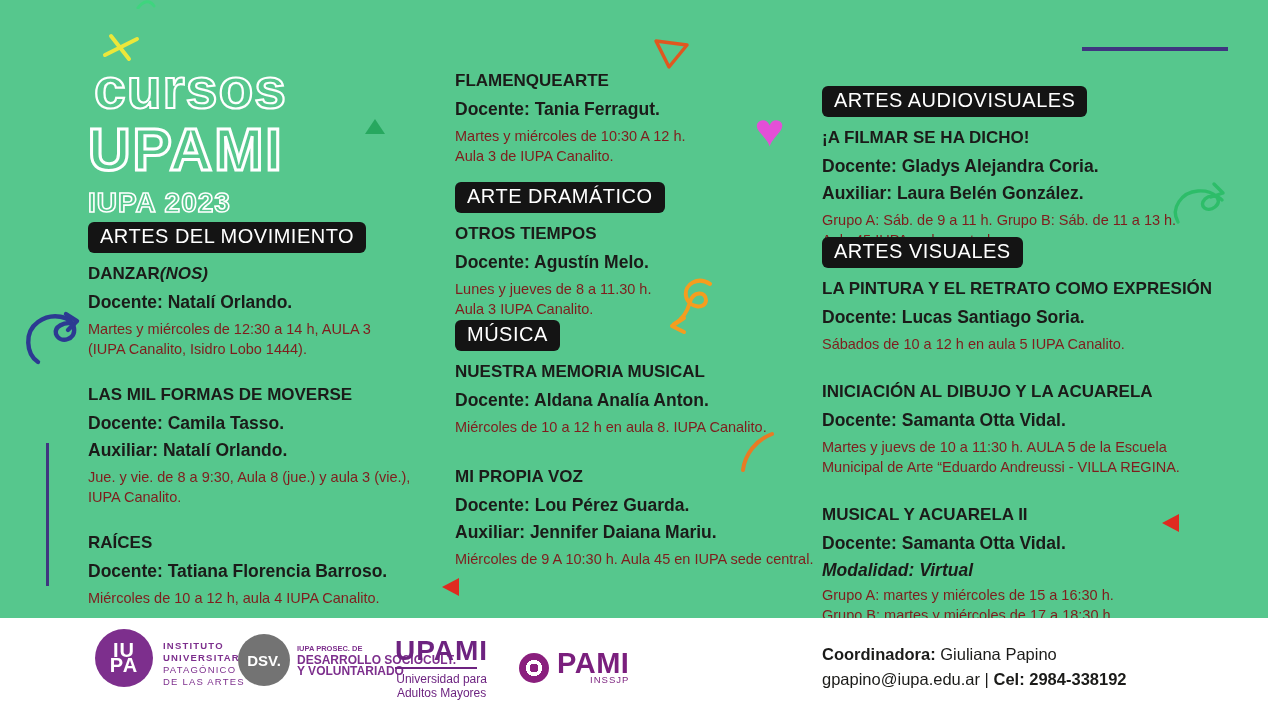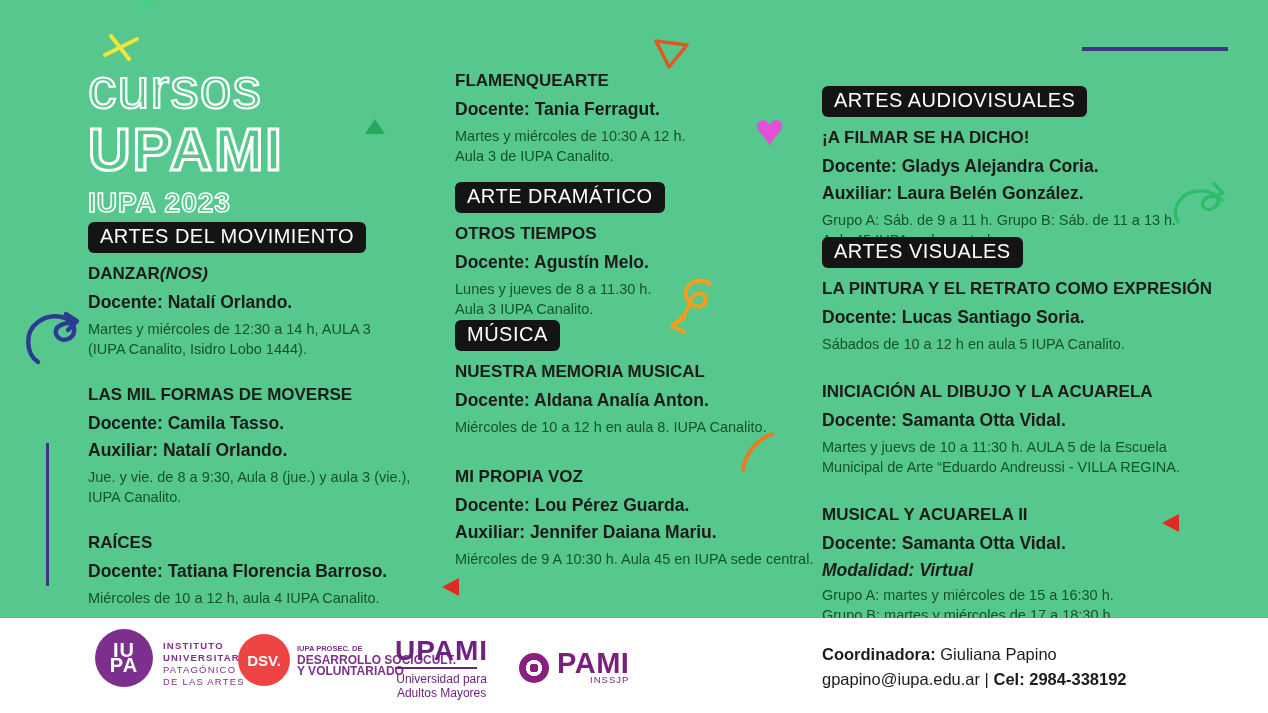--- a/index.html
+++ b/index.html
@@ -5,22 +5,22 @@
   html,body{margin:0;padding:0;}
   .poster{
     position:relative; width:1268px; height:713px; overflow:hidden;
     background:#56c78d;
     font-family:"Liberation Sans", sans-serif;
     color:#1b1b19;
   }
   
   .logo{position:absolute; left:88px; top:60px; line-height:1;}
   .logo-l1{
-    font-size:57px; font-weight:400; letter-spacing:1px; text-transform:lowercase;
-    color:transparent; -webkit-text-stroke:2.2px #ffffff;
+    font-size:57px; font-weight:700; letter-spacing:1px; text-transform:lowercase;
+    color:transparent;margin-left:6px; -webkit-text-stroke:2.2px #ffffff;
   }
   .logo-l2{
     font-size:59px; font-weight:700; letter-spacing:2px; margin-top:4px;
     color:transparent; -webkit-text-stroke:3px #ffffff;
   }
   .logo-l3{
     font-size:28px; font-weight:700; letter-spacing:1px; margin-top:9px;
     color:transparent; -webkit-text-stroke:1.6px #ffffff;
   }
   
@@ -30,21 +30,21 @@
     font-size:20px; font-weight:400; letter-spacing:.5px;
     padding:3px 12px 5px 12px; border-radius:6px; margin-bottom:11px;
     white-space:nowrap;
   }
   .course{white-space:nowrap;}
   .course + .course{margin-top:26px;}
   .c-title{font-size:17px; font-weight:700; margin-bottom:8px;}
   .c-title .sfx{font-style:italic;}
   .c-doc{font-size:17.5px; font-weight:700; margin-bottom:6px;}
   .c-mod{font-size:17.5px; font-weight:700; font-style:italic; margin-bottom:4px;}
-  .c-det{font-size:14.5px; font-weight:400; line-height:20px; color:#14532d;}
+  .c-det{font-size:14.5px; font-weight:400; line-height:20px; color:#7f1d1d;}
   .col2 .course + .course{margin-top:30px;}
   .col3 .course + .course{margin-top:28px;}
   
   .deco{position:absolute;}
   .purple-line-top{left:1082px; top:47px; width:146px; height:4px; background:#3f3680;}
   .purple-vline{left:46px; top:443px; width:3px; height:143px; background:#3f3680;}
   .green-triangle{left:365px; top:119px; width:0; height:0;
     border-left:10px solid transparent; border-right:10px solid transparent;
     border-bottom:15px solid #27a85f;}
   .red-tri{width:0; height:0;
@@ -57,21 +57,21 @@
   .footer{position:absolute; left:0; top:618px; width:1268px; height:95px; background:#ffffff;}
   .f-abs{position:absolute;}
   .iupa-circle{
     width:58px; height:58px; border-radius:50%; background:#7d2f8d;
     color:#fff; display:flex; flex-direction:column; align-items:center; justify-content:center;
     font-weight:700; font-size:20px; line-height:15px; letter-spacing:1px;
   }
   .iupa-text{font-size:9.5px; letter-spacing:1.2px; color:#7d2f8d; line-height:12px;}
   .iupa-text .b{font-weight:700;}
   .dsv-circle{
-    width:52px; height:52px; border-radius:50%; background:#ef4444;
+    width:52px; height:52px; border-radius:50%; background:#737373;
     color:#fff; display:flex; align-items:center; justify-content:center;
     font-weight:700; font-size:15px;
   }
   .dsv-text{font-size:9px; color:#7d2f8d; line-height:11.5px;}
   .dsv-text .t{font-size:7.5px; font-weight:700;}
   .dsv-text .b{font-weight:700; font-size:12px;}
   .upami-name{font-size:28px; font-weight:700; letter-spacing:1px; color:#6d2380; line-height:26px;}
   .upami-line{width:82px; height:2px; background:#6d2380; margin:3px 0 3px 0;}
   .upami-sub{font-size:12px; color:#6d2380; line-height:14px;text-align:center;}
   .pami-wrap{display:flex; align-items:center; gap:8px;}

